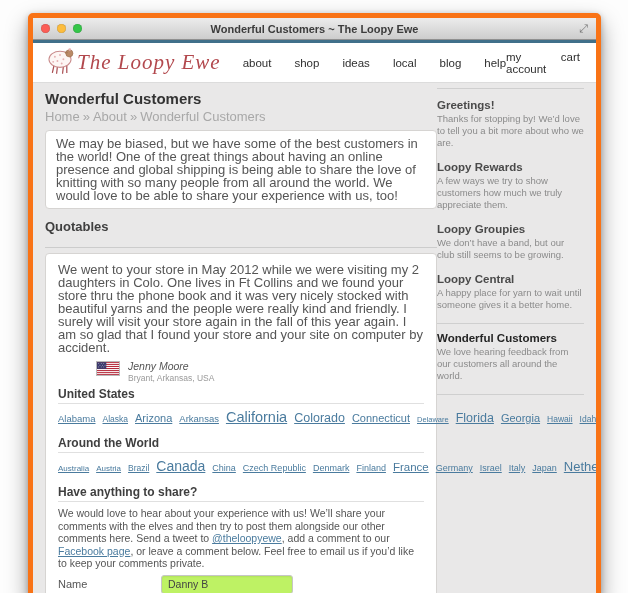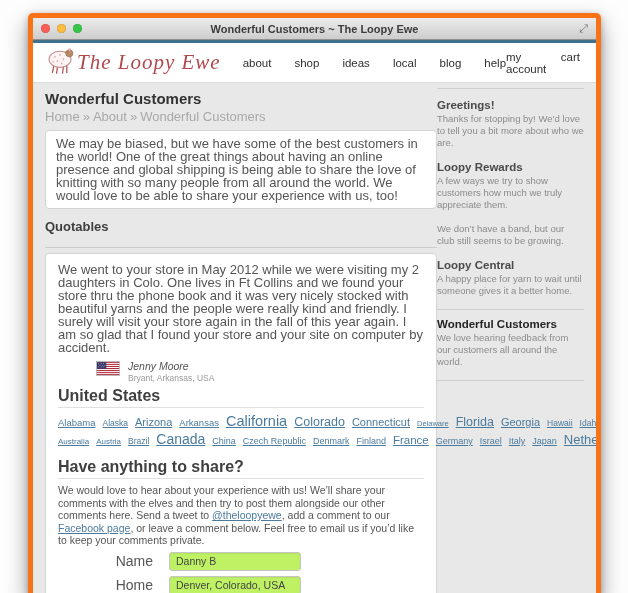--- a/index.html
+++ b/index.html
@@ -80,39 +80,39 @@
     margin:10px 0 0; padding-bottom:13px; border-bottom:1px solid #ccc;
   }
   .main-box{ margin-top:5px; padding:9px 12px 12px; }
 
   .attribution{ display:flex; align-items:flex-start; gap:8px; margin:6px 0 0 38px; height:20px; }
   .flag{ border:1px solid #bbb; margin-top:1px; }
   .attr-author{ font-size:10.5px; font-style:italic; color:#555; }
   .attr-loc{ font-size:8.5px; color:#999; margin-top:1px; }
 
   .sec-h3{
-    font-size:16px; font-weight:bold; color:#3f3f3f;
+    font-size:12px; font-weight:bold; color:#3f3f3f;
     margin:9px 0 5px; padding-bottom:2px; border-bottom:1px solid #e0e0e0;
   }
   .sec-h3.first{ margin-top:7px; }
 
   .cloud{ line-height:15px; }
   .cloud a.tag{
     color:#4a7b9e; text-decoration:underline; margin-right:7px;
     white-space:nowrap; line-height:15px; cursor:pointer;
   }
 
   .share-text{ font-size:10.5px; color:#555; line-height:12.5px; margin-top:2px; }
   .share-text a{ color:#4a7b9e; text-decoration:underline; cursor:pointer; }
 
   .form{ margin-top:5px; }
   .form-row{ display:flex; align-items:center; margin-top:5px; }
   .form-row label{
-    width:95px; text-align:right; margin-right:16px;
-    font-size:14px; color:#555;
+    width:95px; text-align:left; margin-right:8px;
+    font-size:11px; color:#555;
   }
   .form-row input{
     width:132px; height:19px; border:1px solid #c6c6c6; border-radius:3px;
     font-family:"Liberation Sans", sans-serif; font-size:10.5px; color:#444;
     padding:1px 6px; background:#bef264;
     box-shadow:inset 0 1px 2px rgba(0,0,0,.07);
   }
 
   
   .sidebar{ flex:1; padding-top:5px; }
@@ -224,20 +224,21 @@
               </span>
               <div>
                 <div class="attr-author">Jenny Moore</div>
                 <div class="attr-loc">Bryant, Arkansas, USA</div>
               </div>
             </div>
 
             <h3 class="sec-h3 first">United States</h3>
             <div class="cloud"><a class="tag" style="font-size: 9.5px;">Alabama</a><a class="tag" style="font-size: 8.5px;">Alaska</a><a class="tag" style="font-size: 11px;">Arizona</a><a class="tag" style="font-size: 9.5px;">Arkansas</a><a class="tag" style="font-size: 14.5px;">California</a><a class="tag" style="font-size: 12.5px;">Colorado</a><a class="tag" style="font-size: 11px;">Connecticut</a><a class="tag" style="font-size: 7.5px;">Delaware</a><a class="tag" style="font-size: 12.5px;">Florida</a><a class="tag" style="font-size: 11px;">Georgia</a><a class="tag" style="font-size: 8.5px;">Hawaii</a><a class="tag" style="font-size: 8.5px;">Idaho</a></div>
 
+            <h3 class="sec-h3">Around the World</h3>
             <div class="cloud"><a class="tag" style="font-size: 8px;">Australia</a><a class="tag" style="font-size: 8px;">Austria</a><a class="tag" style="font-size: 8.5px;">Brazil</a><a class="tag" style="font-size: 14px;">Canada</a><a class="tag" style="font-size: 9px;">China</a><a class="tag" style="font-size: 9px;">Czech Republic</a><a class="tag" style="font-size: 9px;">Denmark</a><a class="tag" style="font-size: 9px;">Finland</a><a class="tag" style="font-size: 11.5px;">France</a><a class="tag" style="font-size: 9px;">Germany</a><a class="tag" style="font-size: 9px;">Israel</a><a class="tag" style="font-size: 9px;">Italy</a><a class="tag" style="font-size: 9px;">Japan</a><a class="tag" style="font-size: 13px;">Netherlands</a></div>
 
             <h3 class="sec-h3">Have anything to share?</h3>
             <p class="share-text"><span>We would love to hear about your experience with us! We’ll share your comments with the elves and then try to post them alongside our other comments here. Send a tweet to </span><a>@theloopyewe</a><span>, add a comment to our </span><a>Facebook page</a><span>, or leave a comment below. Feel free to email us if you’d like to keep your comments private.</span></p>
 
             <div class="form">
               <div class="form-row">
                 <label>Name</label>
                 <input type="text" value="Danny B" style="">
               </div>
@@ -254,20 +255,21 @@
           <div>
               <div class="sb-item">
                 <h4>Greetings!</h4>
                 <p>Thanks for stopping by! We’d love to tell you a bit more about who we are.</p>
               </div>
               <div class="sb-item">
                 <h4>Loopy Rewards</h4>
                 <p>A few ways we try to show customers how much we truly appreciate them.</p>
               </div>
               <div class="sb-item">
+                <h4>Loopy Groupies</h4>
                 <p>We don’t have a band, but our club still seems to be growing.</p>
               </div>
               <div class="sb-item">
                 <h4>Loopy Central</h4>
                 <p>A happy place for yarn to wait until someone gives it a better home.</p>
               </div>
               <div class="sb-divider"></div>
               <div class="sb-item current">
                 <h4>Wonderful Customers</h4>
                 <p>We love hearing feedback from our customers all around the world.</p>

